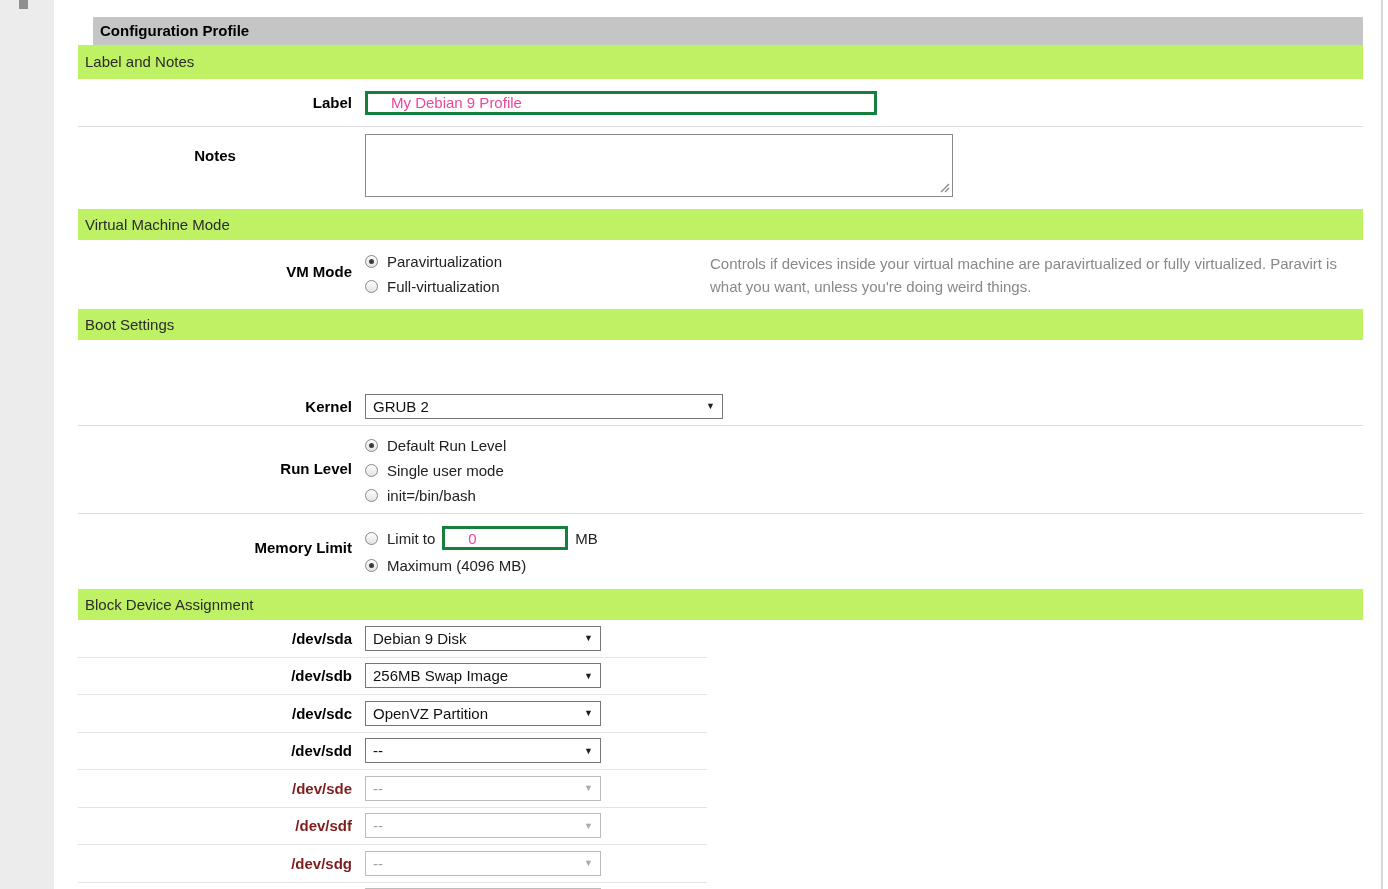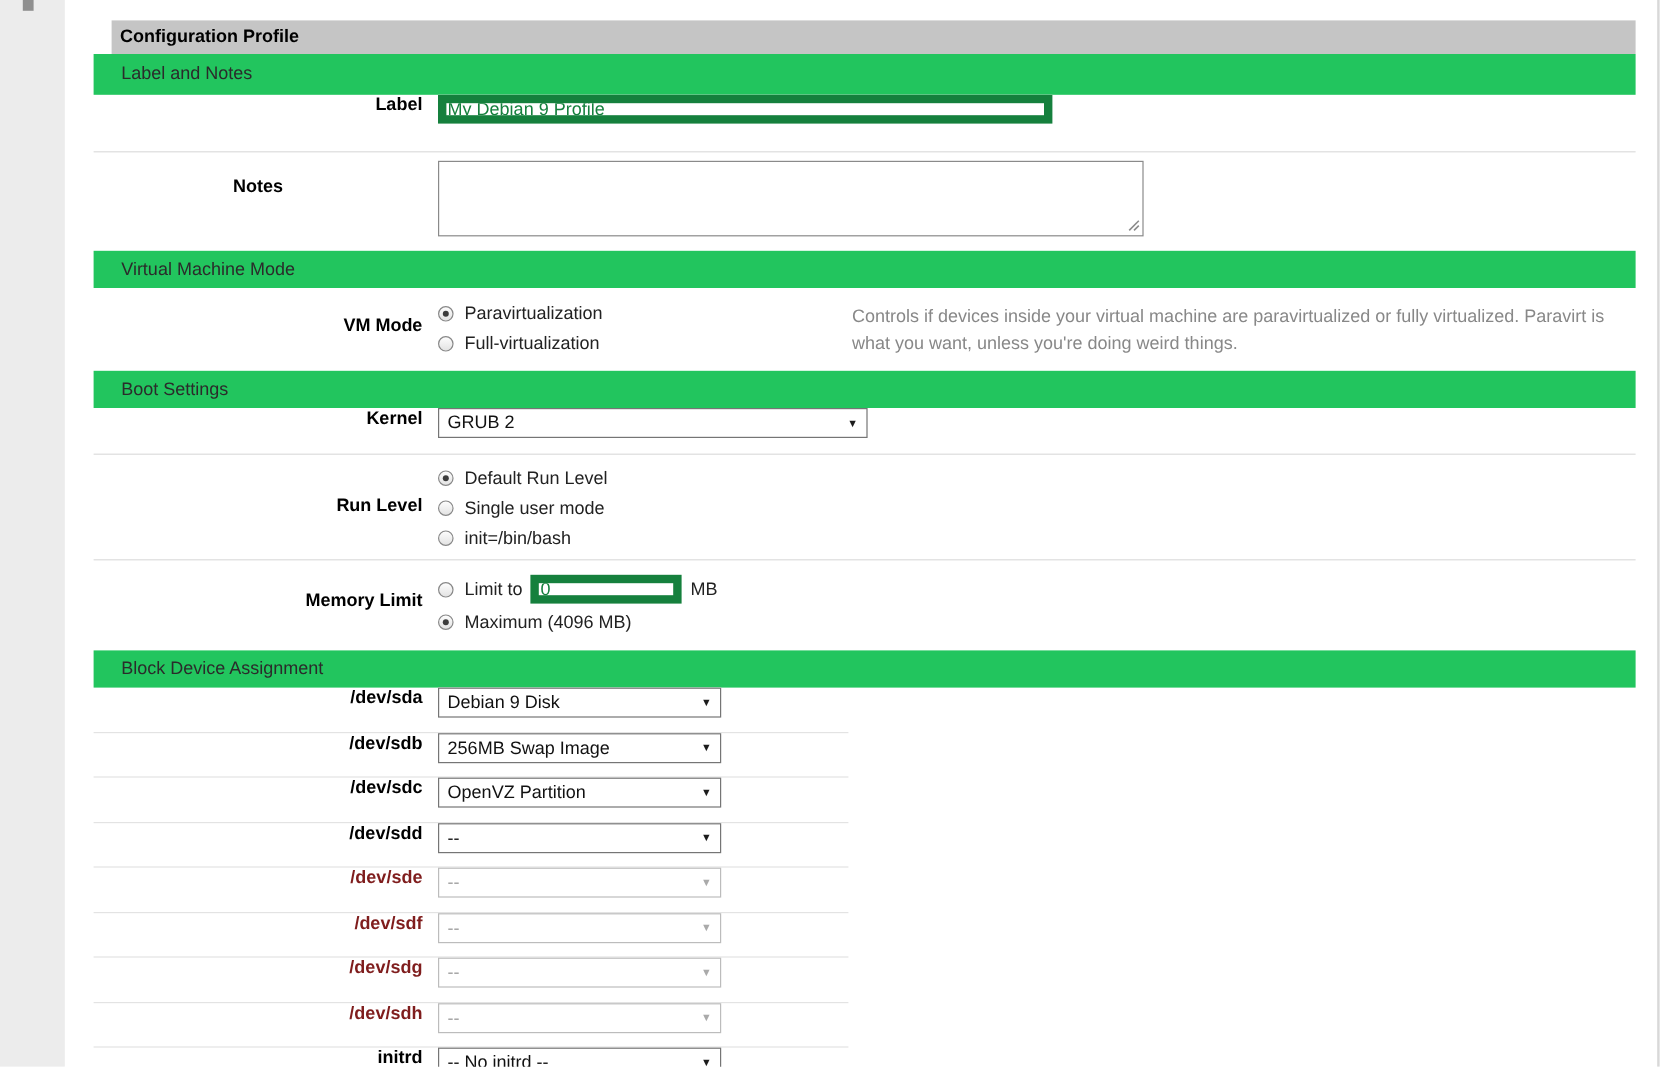--- a/index.html
+++ b/index.html
@@ -13,37 +13,37 @@
   .scroll-thumb{position:absolute;left:19px;top:0;width:9px;height:9px;background:#8f8f8f;}
   .right-line{position:absolute;left:1381px;top:0;width:2px;height:889px;background:#d8d8d8;}
 
   .form{position:absolute;left:78px;top:17px;width:1285px;}
 
   .title-bar{
     height:28px;line-height:28px;background:#c5c5c5;color:#000;
     font-weight:bold;padding-left:7px;box-sizing:border-box;margin-left:15px;
   }
   .section-bar{
-    height:31px;line-height:31px;background:#22c55e;color:#2b2b2b;
-    padding-left:23px;box-sizing:border-box;
+    height:31px;line-height:31px;background:#bef264;color:#2b2b2b;
+    padding-left:7px;box-sizing:border-box;
   }
   .section-bar.first{height:34px;line-height:34px;}
   .gap{height:3px;}
 
-  .row{display:flex;box-sizing:border-box;position:relative;}
+  .row{display:flex;align-items:center;box-sizing:border-box;position:relative;}
   .row .lbl{
     width:287px;flex:none;text-align:right;padding-right:13px;
     box-sizing:border-box;font-weight:bold;color:#000;
   }
   .divided{border-bottom:1px solid #dcdcdc;}
 
   .label-row{height:48px;}
   .text-input{
-    height:24px;border:7px solid #15803d;background:#fff;box-sizing:border-box;
-    font-family:inherit;font-size:15px;color:#15803d;padding:0 1px;outline:none;
+    height:24px;border:3px solid #15803d;background:#fff;box-sizing:border-box;
+    font-family:inherit;font-size:15px;color:#ec4899;padding:0 23px;outline:none;
   }
   .label-input{width:512px;}
 
   .notes-row{height:79px;align-items:flex-start;}
   .notes-row .lbl{margin-top:20px;text-align:center;}
   .ta-wrap{position:relative;margin-top:7px;}
   textarea.notes{
     width:588px;height:63px;border:1px solid #8a8a8a;background:#fff;resize:none;
     box-sizing:border-box;font-family:inherit;font-size:15px;outline:none;display:block;
   }
@@ -59,21 +59,21 @@
   }
   .radio.checked::after{
     content:"";position:absolute;left:3px;top:3px;width:5px;height:5px;
     border-radius:50%;background:#3c3c3c;
   }
   .help{
     position:absolute;left:632px;top:12px;width:645px;
     color:#888;line-height:23px;font-weight:normal;
   }
 
-  .kernel-row{height:39px;}
+  .kernel-row{height:39px;margin-top:47px;}
   .fake-select{
     height:25px;border:1px solid #757575;background:#fff;box-sizing:border-box;
     position:relative;display:flex;align-items:center;padding:0 22px 0 7px;
     color:#111;cursor:default;
   }
   .fake-select .arrow{
     position:absolute;right:7px;top:50%;transform:translateY(-50%);
     font-size:9px;color:#1c1c1c;line-height:1;
   }
   .kernel-select{width:358px;}

